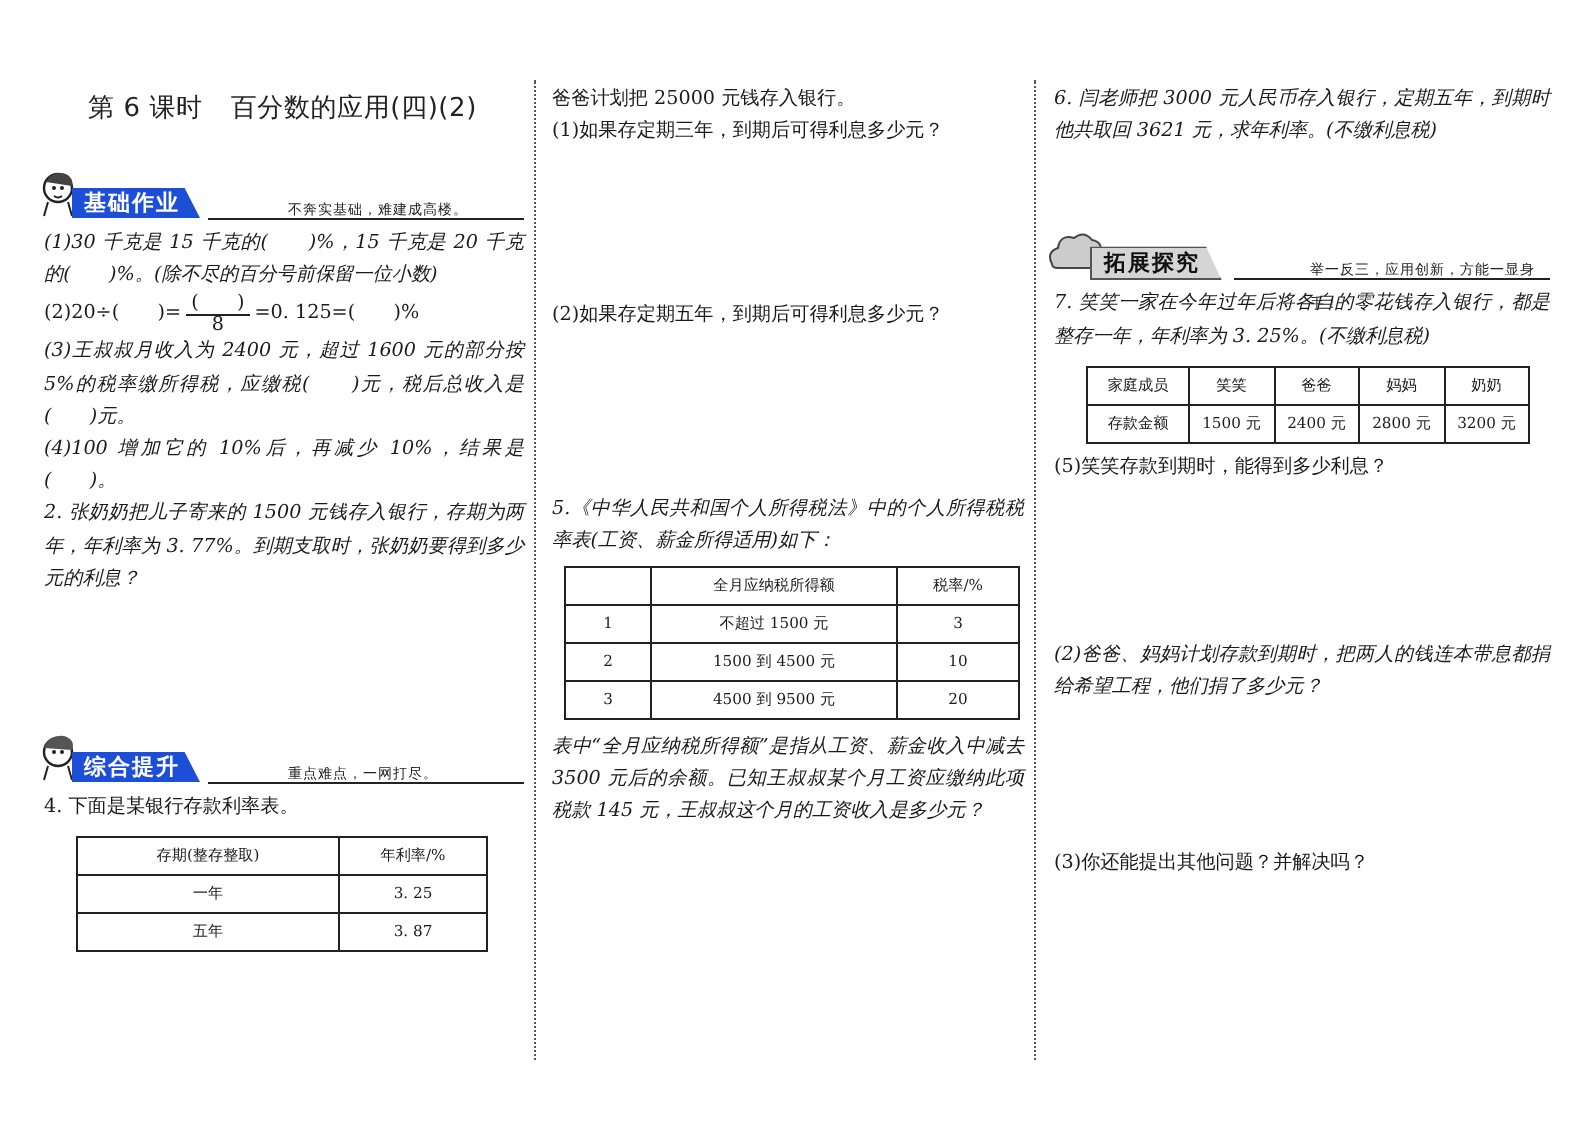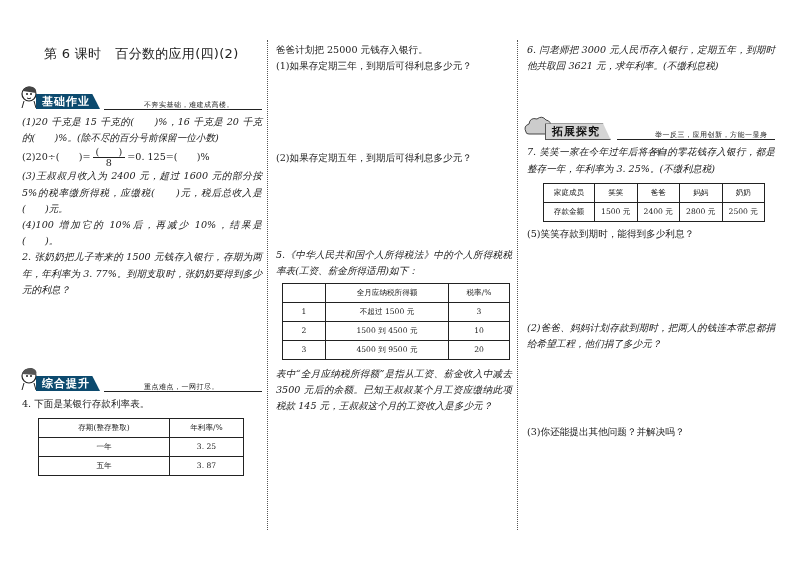--- a/index.html
+++ b/index.html
@@ -12,21 +12,21 @@
   .divider { position:absolute; top:40px; height:490px; width:0;
              border-left:1.3px dotted #555; }
   .title { position:absolute; left:44px; top:45px; font-size:13px; letter-spacing:.3px;
            font-family:"DejaVu Sans","Liberation Sans",sans-serif; color:#222; }
   .title .gap { display:inline-block; width:14px; }
   p { margin:0; }
   .q { text-align:justify;font-style:italic; }
   .badge-row { position:relative; height:26px; margin:0; }
   .badge-row .mascot { position:absolute; left:-4px; top:-4px; width:24px; height:26px; }
   .badge-row .badge { position:absolute; left:14px; top:6px; height:15px; padding:0 10px 0 6px;
-    background:#0c4a6e; color:#fff; font-size:11px; line-height:15px; letter-spacing:1px;
+    background:#1d4ed8; color:#fff; font-size:11px; line-height:15px; letter-spacing:1px;
     font-family:"DejaVu Sans","Liberation Sans",sans-serif; font-weight:bold;
     clip-path:polygon(0 0, 88% 0, 100% 100%, 0 100%); }
   .badge-row .motto { position:absolute; top:9px; font-size:7px; letter-spacing:.5px; color:#222;margin-left:32px; }
   .badge-row .rule { position:absolute; top:21px; height:0; border-top:1px solid #222; }
   .badge-row.light .badge { background:#d5d5d5; color:#111; border:1px solid #555; }
   table { border-collapse:collapse; font-size:7.6px; }
   td { border:1px solid #222; text-align:center; padding:0; } .gap-md { height:30px; }
 </style>
 </head>
 <body>
@@ -45,21 +45,21 @@
       <path d="M5 7 Q8 1 15 3 Q19 5 18 9" fill="#444"></path>
       <circle cx="9" cy="10" r="1" fill="#222"></circle>
         <circle cx="13" cy="10" r="1" fill="#222"></circle>
       <path d="M9 14 Q11 15.5 13 14" stroke="#222" fill="none"></path>
       <path d="M6 17 L4 24 M16 17 L18 24" stroke="#222"></path>
     </svg>
     <div class="badge">基础作业</div>
     <div class="motto" style="left:90px;">不奔实基础，难建成高楼。</div>
     <div class="rule" style="left:82px; width:158px;"></div>
   </div>
-  <p class="q">(1)20 千克是 15 千克的(　　)%，16 千克是 20 千克的(　　)%。(除不尽的百分号前保留一位小数)</p>
+  <p class="q">(1)30 千克是 15 千克的(　　)%，15 千克是 20 千克的(　　)%。(除不尽的百分号前保留一位小数)</p>
   <p style="height:22px; display:flex; align-items:center;">
     <span>(2)20÷(　　)=</span>
     <span style="display:inline-flex; flex-direction:column; align-items:center; line-height:10px; margin:0 2px;">
       <span style="border-bottom:1px solid #222; padding:0 3px;">(　　)</span>
       <span>8</span>
     </span>
     <span>=0. 125=(　　)%</span>
   </p>
   <p class="q">(3)王叔叔月收入为 2400 元，超过 1600 元的部分按 5%的税率缴所得税，应缴税(　　)元，税后总收入是(　　)元。</p>
   <p class="q">(4)100 增加它的 10%后，再减少 10%，结果是(　　)。</p>
@@ -151,21 +151,21 @@
       <td>笑笑</td>
       <td>爸爸</td>
       <td>妈妈</td>
       <td>奶奶</td>
     </tr>
     <tr style="height:19px;">
       <td>存款金额</td>
       <td>1500 元</td>
       <td>2400 元</td>
       <td>2800 元</td>
-      <td>2500 元</td>
+      <td>3200 元</td>
     </tr>
   </tbody>
     </table>
   <p>(5)笑笑存款到期时，能得到多少利息？</p>
   <div style="height:78px;"></div>
   <p class="q">(2)爸爸、妈妈计划存款到期时，把两人的钱连本带息都捐给希望工程，他们捐了多少元？</p>
   <div style="height:72px;"></div>
   <p>(3)你还能提出其他问题？并解决吗？</p>
 </div>
 

